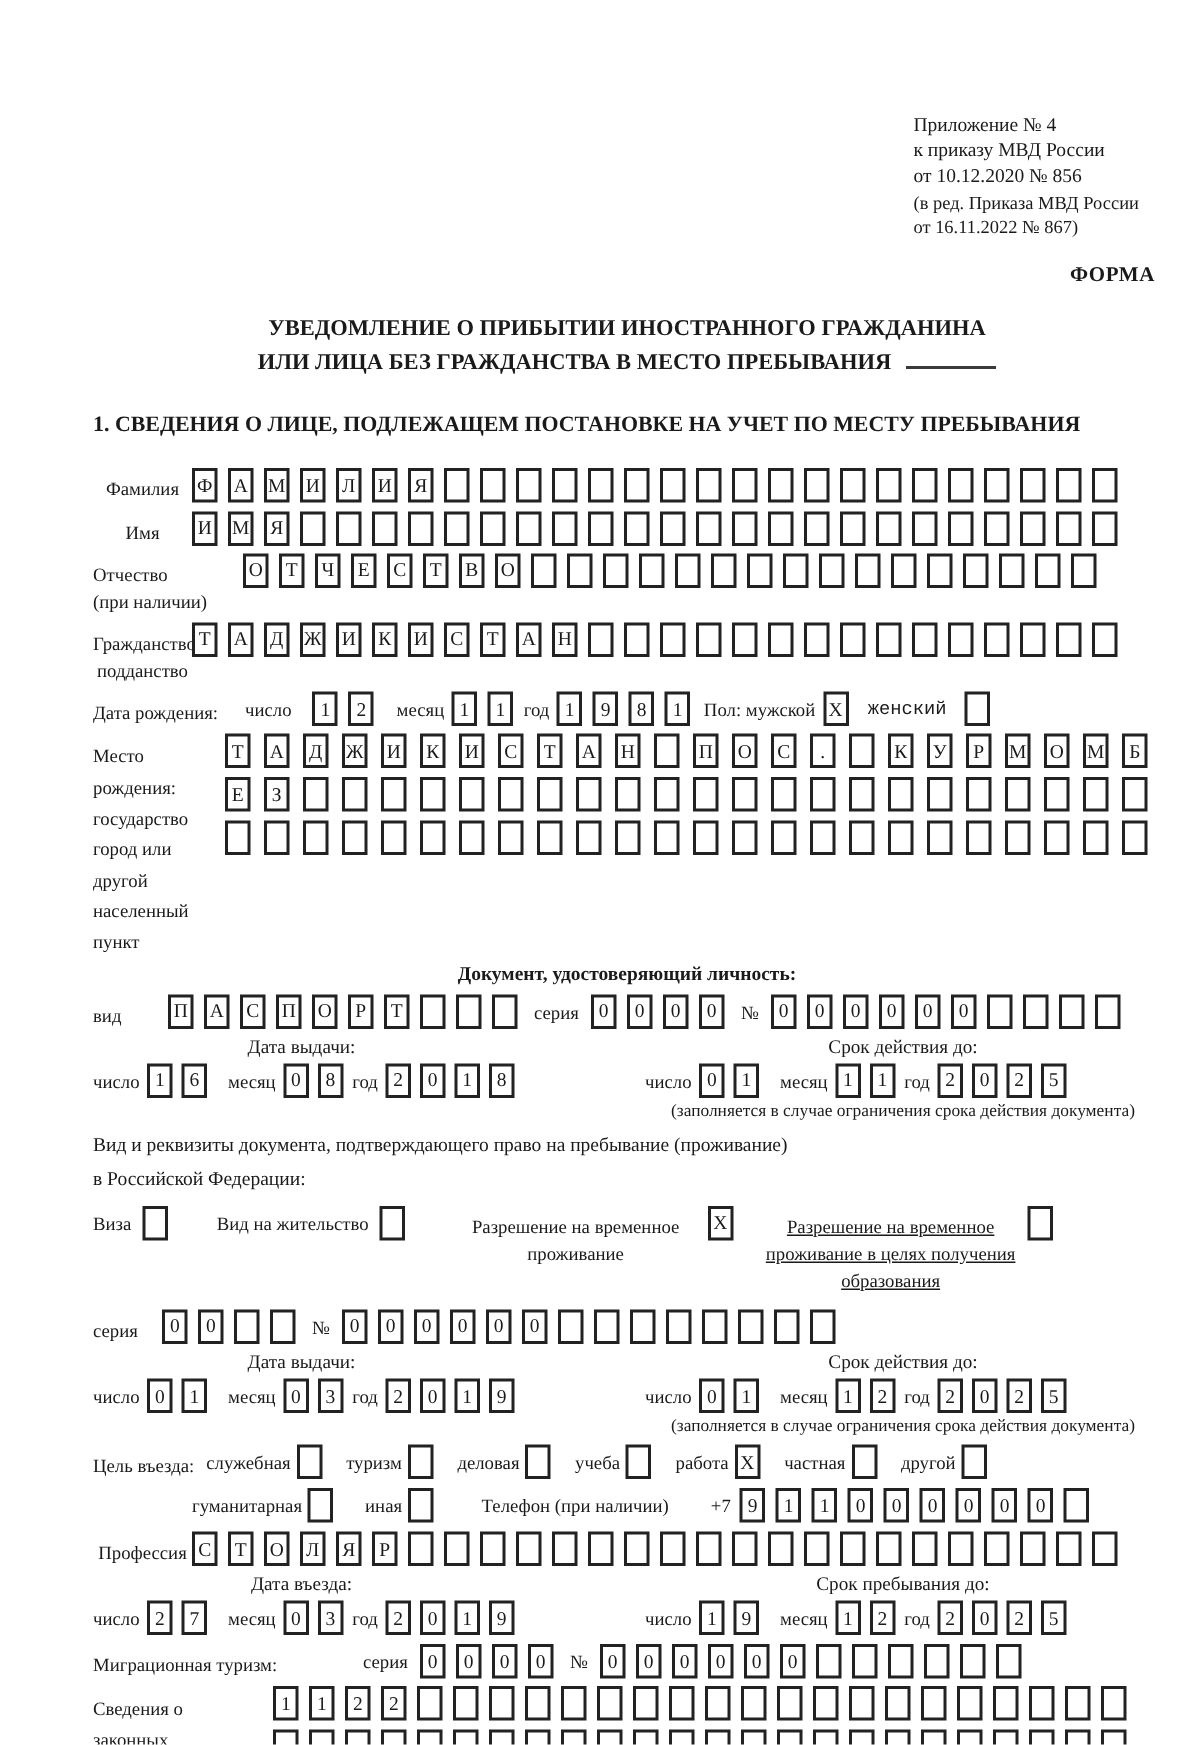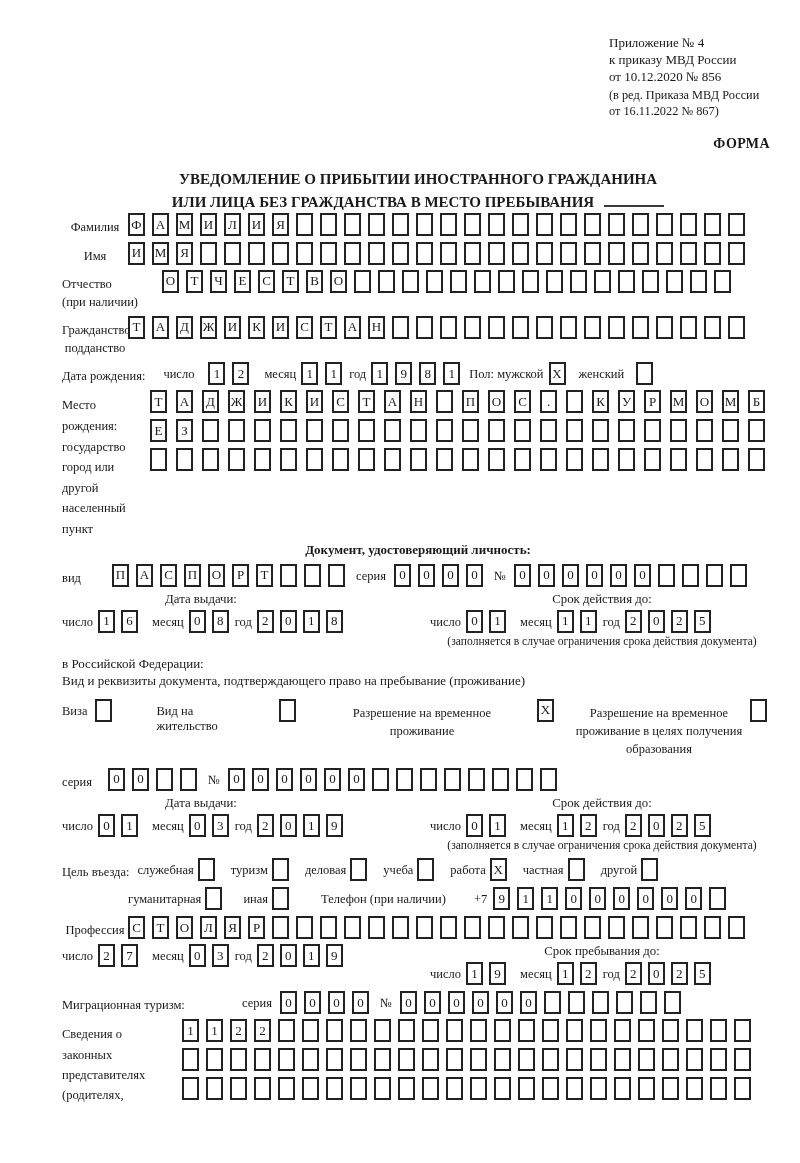--- a/index.html
+++ b/index.html
@@ -7,21 +7,21 @@
   body {
     width: 800px; height: 1163px;
     color: #1a1a1a;
     font-family: "Liberation Serif", serif;
     font-size: 12.5px;
     overflow: hidden;
   }
   .page { padding: 34px 26px 10px 62px; width: 800px; }
 
   
-  .hdr { display: flex; }
+  .hdr { display: flex; margin-top: 40px; }
   .hdr-right { margin-left: auto; width: 165px; font-size: 13px; line-height: 1.32; }
   .hdr-right .rev { font-size: 12.3px; margin-top: 3px; line-height: 1.3; }
   .forma { text-align: right; font-weight: bold; font-size: 14px; margin-top: 16px; padding-right: 4px; letter-spacing: .4px; }
 
   
   .title { text-align: center; font-weight: bold; font-size: 15px; line-height: 1.5; margin-top: 16px; }
   .blank-line { display: inline-block; width: 60px; border-bottom: 2px solid #3a3a3a; height: 12px; margin-left: 10px; }
   .sec-heading { font-weight: bold; font-size: 14.6px; margin-top: 22px; margin-bottom: 20px; }
 
   
@@ -50,21 +50,21 @@
   .dlbl.m { margin-left: 8px; }
   .dg-row .cell { margin-right: 6px; }
   .dnote { font-size: 11.6px; text-align: center; margin-top: 2px; }
 
   
   .intro { font-size: 13px; line-height: 1.3; margin-bottom: 9px; }
   .opts { display: flex; align-items: flex-start; margin-bottom: 10px; }
   .opt { display: flex; align-items: flex-start; }
   .opt .olbl { padding-top: 5px; }
   .opt .cells { margin-left: 7px; }
-  .optw { display: inline-block; text-align: center; line-height: 1.45; } .gap2 { margin-left: 38px; gap: 27px; } .gap3 { margin-left: 14px; }
+  .optw { display: inline-block; text-align: center; line-height: 1.45; } .gap2 { margin-left: 26px; } .gap3 { margin-left: 14px; }
 
   
   .prow { display: flex; align-items: flex-start; margin-bottom: 6px; }
   .prow .po { display: flex; align-items: flex-start; margin-right: 9px; }
   .prow .po .olbl { padding-top: 5px; margin-right: 4px; }
   .indent66 { margin-left: 66px; }
   .phone-lbl { padding-top: 5px; margin-left: 16px; margin-right: 14px; }
   .phone-pfx { padding-top: 5px; margin-right: 6px; }
   .doc-heading { text-align: center; font-weight: bold; font-size: 13px; margin: 2px 0 6px 0; }
   .mc-lbl { padding-top: 5px; width: 180px; flex-shrink: 0; }
@@ -85,20 +85,21 @@
       </div>
     </div>
   </div>
   <div class="forma">ФОРМА</div>
 
   <div class="title">
     <div>УВЕДОМЛЕНИЕ О ПРИБЫТИИ ИНОСТРАННОГО ГРАЖДАНИНА</div>
     <div><span>ИЛИ ЛИЦА БЕЗ ГРАЖДАНСТВА В МЕСТО ПРЕБЫВАНИЯ</span><span class="blank-line"></span></div>
   </div>
 
+  <div class="sec-heading">1. СВЕДЕНИЯ О ЛИЦЕ, ПОДЛЕЖАЩЕМ ПОСТАНОВКЕ НА УЧЕТ ПО МЕСТУ ПРЕБЫВАНИЯ</div>
 
   <div class="frow">
     <span class="lbl w66">Фамилия</span>
     <span class="cells">
         <span class="cell">Ф</span>
         <span class="cell">А</span>
         <span class="cell">М</span>
         <span class="cell">И</span>
         <span class="cell">Л</span>
         <span class="cell">И</span>
@@ -241,21 +242,21 @@
     <span class="cells">
         <span class="cell">1</span>
         <span class="cell">9</span>
         <span class="cell">8</span>
         <span class="cell">1</span>
       </span>
     <span class="dlbl" style="margin-left:2px;">Пол: мужской</span>
     <span class="cells">
         <span class="cell">X</span>
       </span>
-    <span class="dlbl" style="margin-left:6px; margin-right:12px;">женский</span>
+    <span class="dlbl" style="margin-left:6px; margin-right:12px;font-family:Liberation Mono, monospace;">женский</span>
     <span class="cells">
         <span class="cell"></span>
       </span>
   </div>
 
   <div class="frow stack" style="margin-top:4px; margin-bottom:0;">
     <span class="lbl w88" style="line-height:1.65;">
       <span>Место рождения:</span><br>
       <span>государство</span><br>
       <span>город или другой</span><br>
@@ -422,22 +423,22 @@
             <span class="cell">0</span>
             <span class="cell">2</span>
             <span class="cell">5</span>
           </span>
       </div>
       <div class="dnote">(заполняется в случае ограничения срока действия документа)</div>
     </div>
   </div>
 
   <div class="intro" style="margin-top:8px;">
+    <div>Вид и реквизиты документа, подтверждающего право на пребывание (проживание)</div>
     <div style="margin-top:6px;">в Российской Федерации:</div>
-    <div>Вид и реквизиты документа, подтверждающего право на пребывание (проживание)</div>
   </div>
 
   <div class="opts">
     <span class="opt">
       <span class="olbl">Виза</span>
       <span class="cells">
           <span class="cell"></span>
         </span>
     </span>
     <span class="opt gap2">
@@ -446,21 +447,21 @@
           <span class="cell"></span>
         </span>
     </span>
     <span class="opt gap2">
       <span class="olbl optw" style="width:162px; padding-top:5px;">Разрешение на временное проживание</span>
       <span class="cells">
           <span class="cell">X</span>
         </span>
     </span>
     <span class="opt gap3">
-      <span class="olbl optw" style="width:168px; padding-top:5px;">Разрешение на временное проживание в целях получения образования</span>
+      <span class="olbl optw" style="width:168px; padding-top:5px;text-decoration:underline;">Разрешение на временное проживание в целях получения образования</span>
       <span class="cells">
           <span class="cell"></span>
         </span>
     </span>
   </div>
 
   <div class="frow">
     <span class="lbl" style="width:46px;">серия</span>
     <span class="cells">
         <span class="cell">0</span>
@@ -637,20 +638,21 @@
         <span class="cell"></span>
         <span class="cell"></span>
         <span class="cell"></span>
         <span class="cell"></span>
         <span class="cell"></span>
       </span>
   </div>
 
   <div class="dates-row" style="margin-top:4px;">
     <div class="dg-left">
+      <div class="dg-head">Дата въезда:</div>
       <div class="dg-row">
         <span class="dlbl">число</span>
         <span class="cells">
             <span class="cell">2</span>
             <span class="cell">7</span>
           </span>
         <span class="dlbl m">месяц</span>
         <span class="cells">
             <span class="cell">0</span>
             <span class="cell">3</span>

